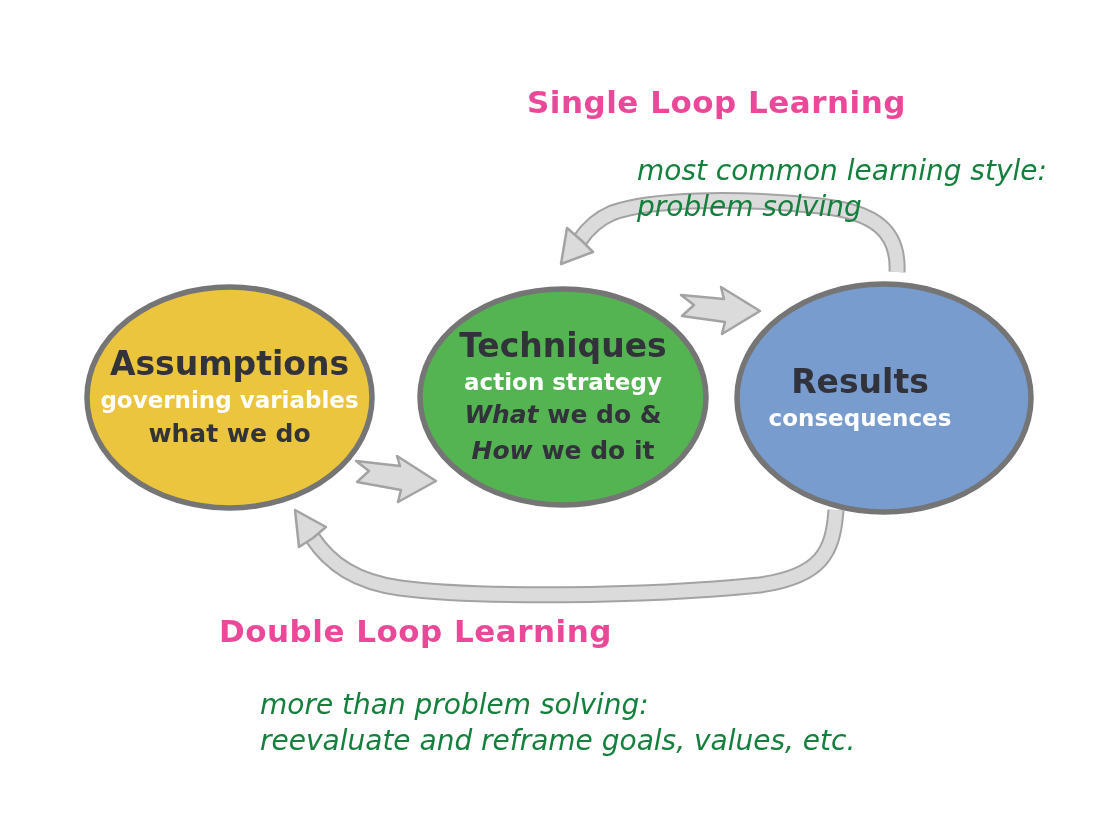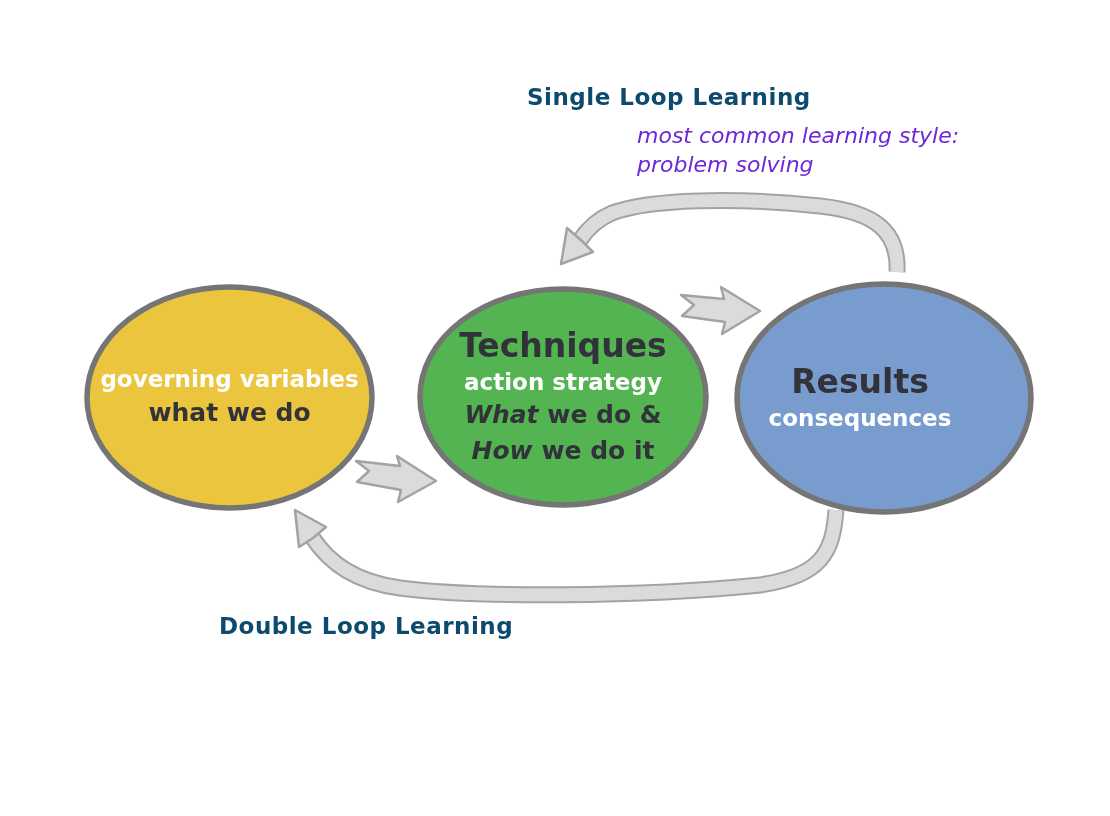--- a/index.html
+++ b/index.html
@@ -16,33 +16,34 @@
     overflow: hidden;
   }
   .shapes {
     position: absolute;
     left: 0; top: 0;
     width: 1110px;
     height: 816px;
   }
   .loop-title {
     position: absolute;
-    font-size: 23px;
+    font-size: 31px;
     font-weight: 700;
-    color: #0c4a6e;
+    color: #ec4899;
     letter-spacing: 0.5px;
     white-space: nowrap;
   }
   .loop-sub {
     position: absolute;
-    font-size: 22px;
+    font-size: 28px;
     font-style: italic;
-    color: #6d28d9;
+    color: #15803d;
     line-height: 1.3;
     white-space: nowrap;
+    margin-top: 31px;
   }
   #single-loop-title { left: 527px; top: 84px; }
   #single-loop-sub   { left: 637px; top: 122px; }
   #double-loop-title { left: 219px; top: 613px; }
   #double-loop-sub   { left: 260px; top: 656px; }
 
   .node-text {
     position: absolute;
     display: flex;
     flex-direction: column;
@@ -107,22 +108,27 @@
     <ellipse cx="884" cy="398" rx="147" ry="114" stroke-width="5.5" fill="#789CCE" stroke="#757575"></ellipse>
   </svg>
 
   <div class="loop-title" id="single-loop-title">Single Loop Learning</div>
   <div class="loop-sub" id="single-loop-sub">
     <div>most common learning style:</div>
     <div>problem solving</div>
   </div>
 
   <div class="loop-title" id="double-loop-title">Double Loop Learning</div>
+  <div class="loop-sub" id="double-loop-sub">
+    <div>more than problem solving:</div>
+    <div>reevaluate and reframe goals, values, etc.</div>
+  </div>
 
   <div class="node-text" id="assumptions-text">
+    <div class="node-title">Assumptions</div>
     <div class="node-sub">governing variables</div>
     <div class="node-line">what we do</div>
   </div>
 
   <div class="node-text" id="techniques-text">
     <div class="node-title">Techniques</div>
     <div class="node-sub">action strategy</div>
     <div class="node-line"><span class="it">What</span><span> we do &amp;</span></div>
     <div class="node-line"><span class="it">How</span><span> we do it</span></div>
   </div>

